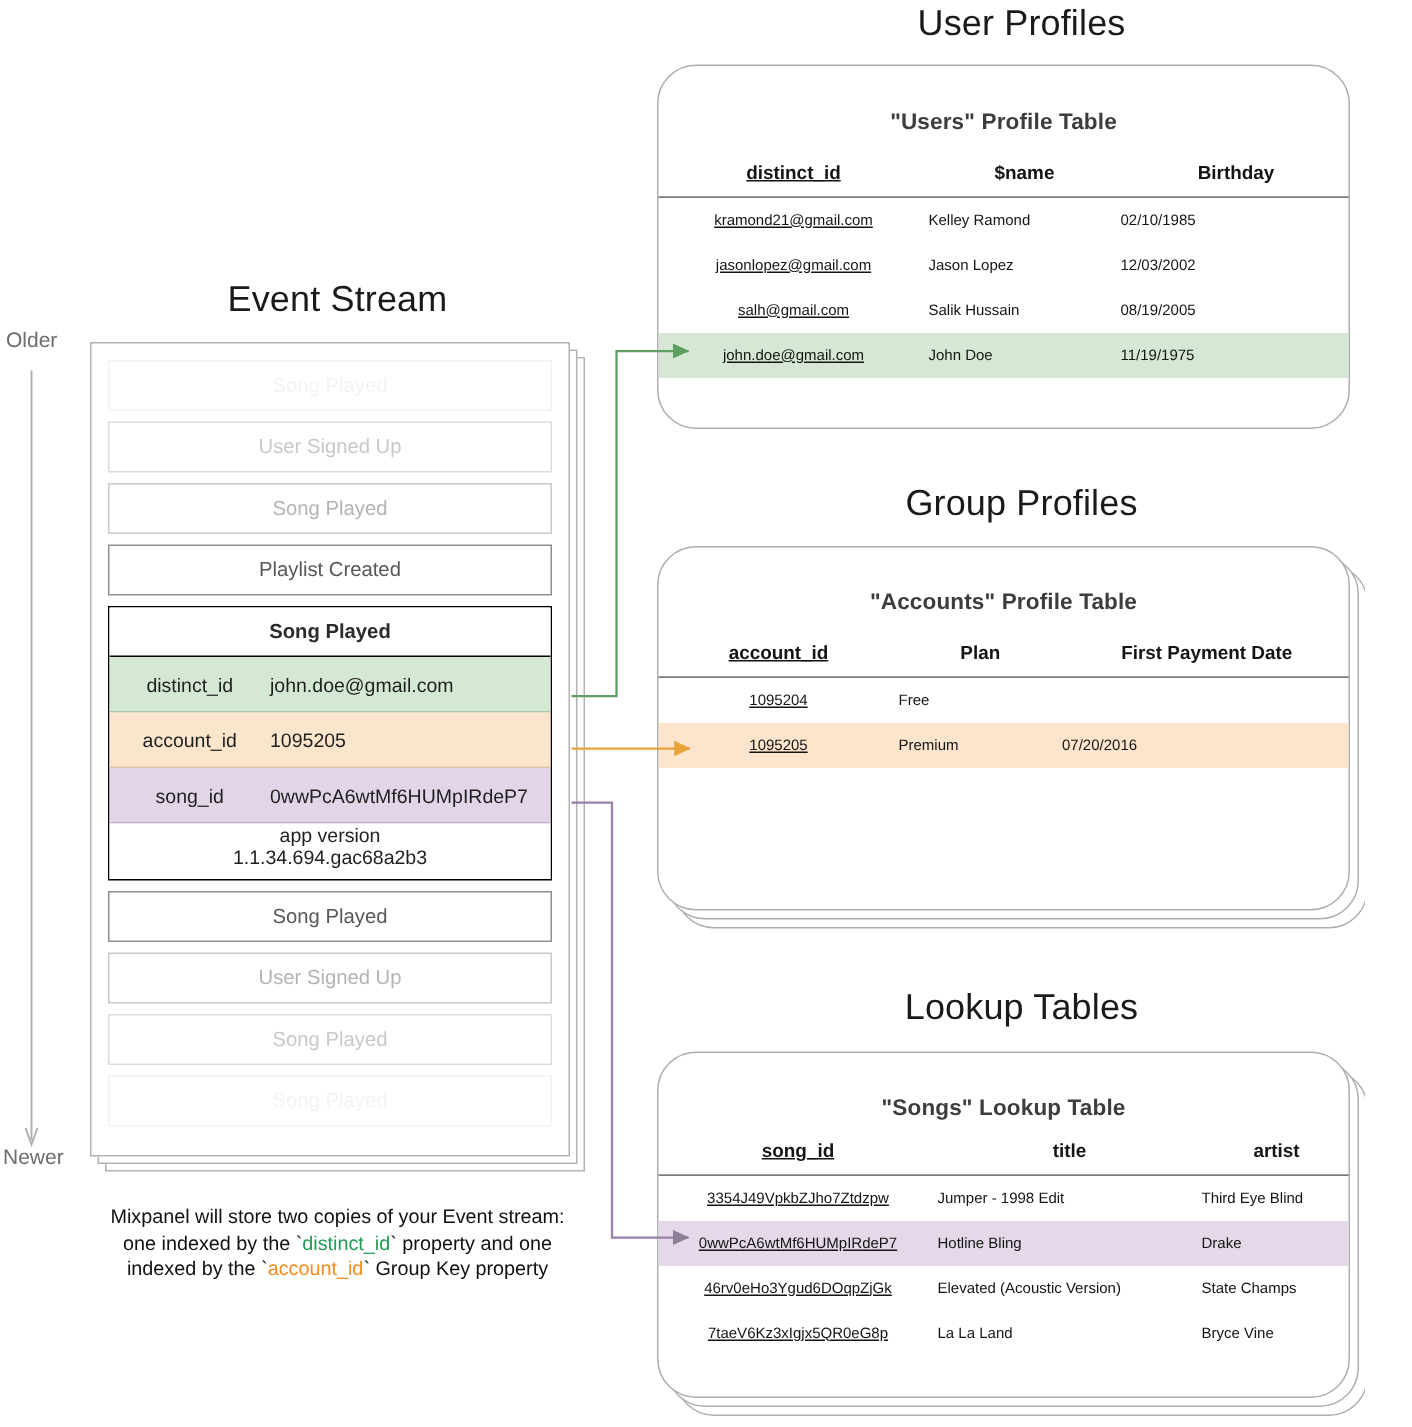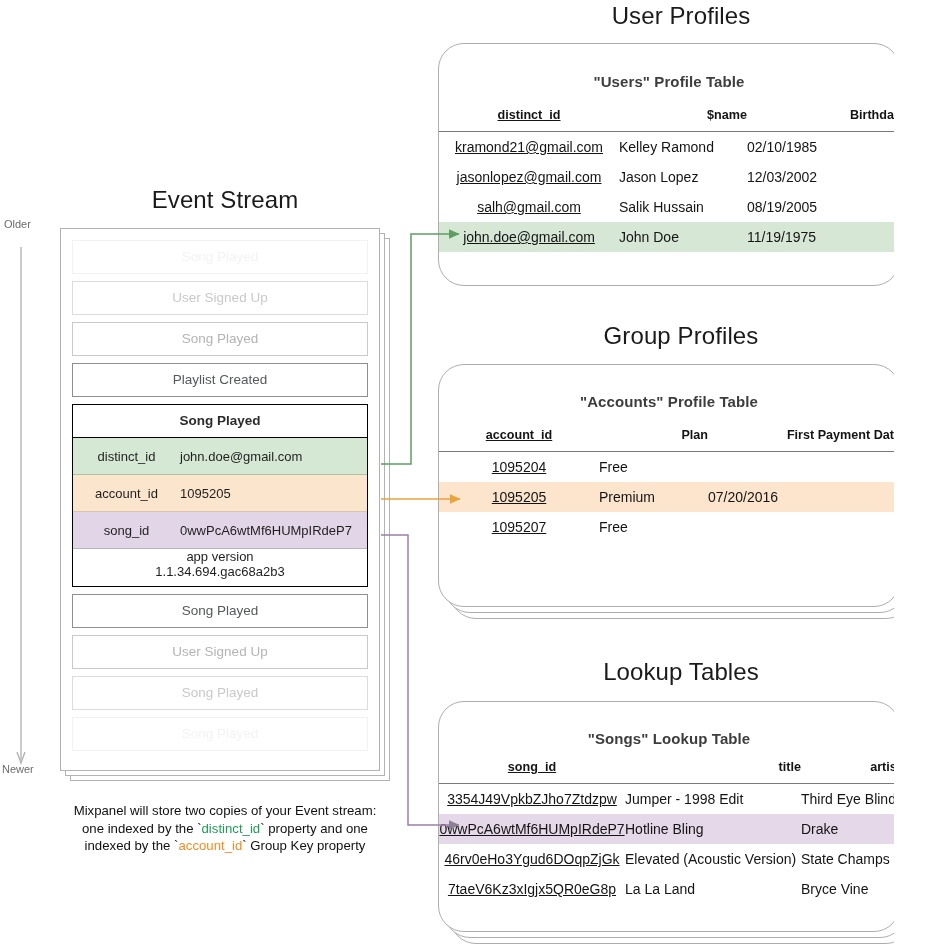--- a/index.html
+++ b/index.html
@@ -11,20 +11,21 @@
     font-family: "Liberation Sans", sans-serif;
     color: #1a1a1a;
     -webkit-font-smoothing: antialiased;
   }
   #canvas {
     position: relative;
     width: 894px;
     height: 951px;
     overflow: hidden;
     background: #ffffff;
+    padding-left: 16px;
   }
 
   
   .section-title {
     position: absolute;
     font-size: 24px;
     font-weight: 400;
     color: #1a1a1a;
     text-align: center;
     letter-spacing: 0.1px;
@@ -123,21 +124,21 @@
   }
   .ev-row.green  { background: #d5e8d4; border-bottom-color: #a9c3a7; }
   .ev-row.orange { background: #fce5cd; border-bottom-color: #dcc4ab; }
   .ev-row.purple { background: #e1d5e7; border-bottom-color: #bdb2c3; }
   .ev-row.plain  { background: #ffffff; }
 
   
   #time-axis { position: absolute; left: 0; top: 218px; width: 58px; height: 570px; }
   #time-axis .lbl {
     position: absolute;
-    font-size: 11px;
+    font-size: 14px;
     color: #6d6d6d;
     white-space: nowrap;
   }
   #label-older { left: 4px; top: 0px; }
   #label-newer { left: 2px; top: 545px; }
 
   
   #stream-caption {
     position: absolute;
     left: 38px;
@@ -180,31 +181,31 @@
 
   table.dtable {
     border-collapse: collapse;
     width: 100%;
     table-layout: fixed;
   }
   table.dtable th {
     font-size: 12.6px;
     font-weight: bold;
     color: #141414;
-    text-align: right;
+    text-align: center;
     padding: 0 0 9px 0;
     border-bottom: 1.4px solid #7a7a7a;
     white-space: nowrap;
   }
   table.dtable th.pk {
     text-align: center;
   }
   table.dtable th.pk span { text-decoration: underline; }
   table.dtable td {
-    font-size: 14px;
+    font-size: 10px;
     color: #141414;
     height: 30px;
     padding: 0;
     white-space: nowrap;
     vertical-align: middle;
   }
   table.dtable td.pk {
     text-align: center;
   }
   table.dtable td.pk span { text-decoration: underline; }
@@ -369,25 +370,20 @@
               <tr>
                 <td class="pk"><span>1095204</span></td>
                 <td>Free</td>
                 <td></td>
               </tr>
               <tr class="hl-orange" style="position: relative;">
                 <td class="pk" style="background: transparent;"><span>1095205</span></td>
                 <td style="background: transparent;">Premium</td>
                 <td style="background: transparent; margin-top: 12px;">07/20/2016</td>
               </tr>
-              <tr>
-                <td class="pk"><span>1095207</span></td>
-                <td>Free</td>
-                <td></td>
-              </tr>
             </tbody>
         </table>
       </div>
     </div>
   </div>
 
   <div class="card-group" style="left:438px; top:701px; width:500px; height:243px;">
     <div class="card-shadow" style="left:12px; top:12px; width:462px; height:231px;"></div>
     <div class="card-shadow" style="left:6px; top:6px; width:462px; height:231px;"></div>
     <div class="card-main" style="width:462px; height:231px;">

